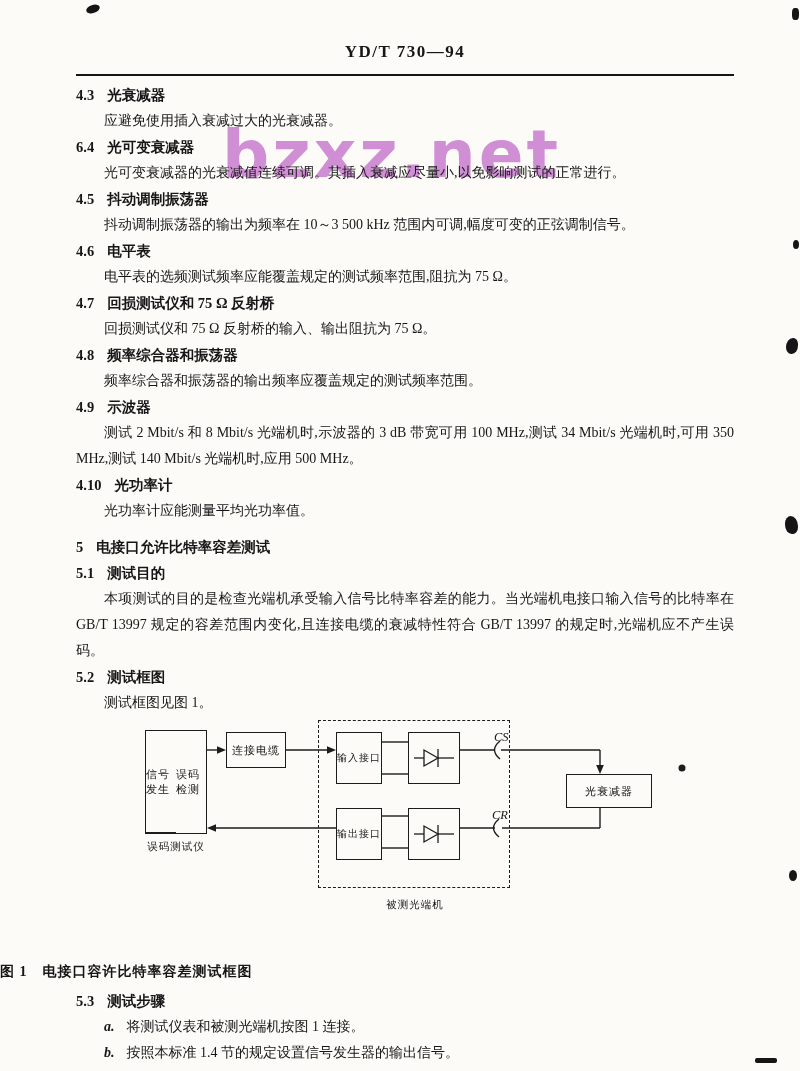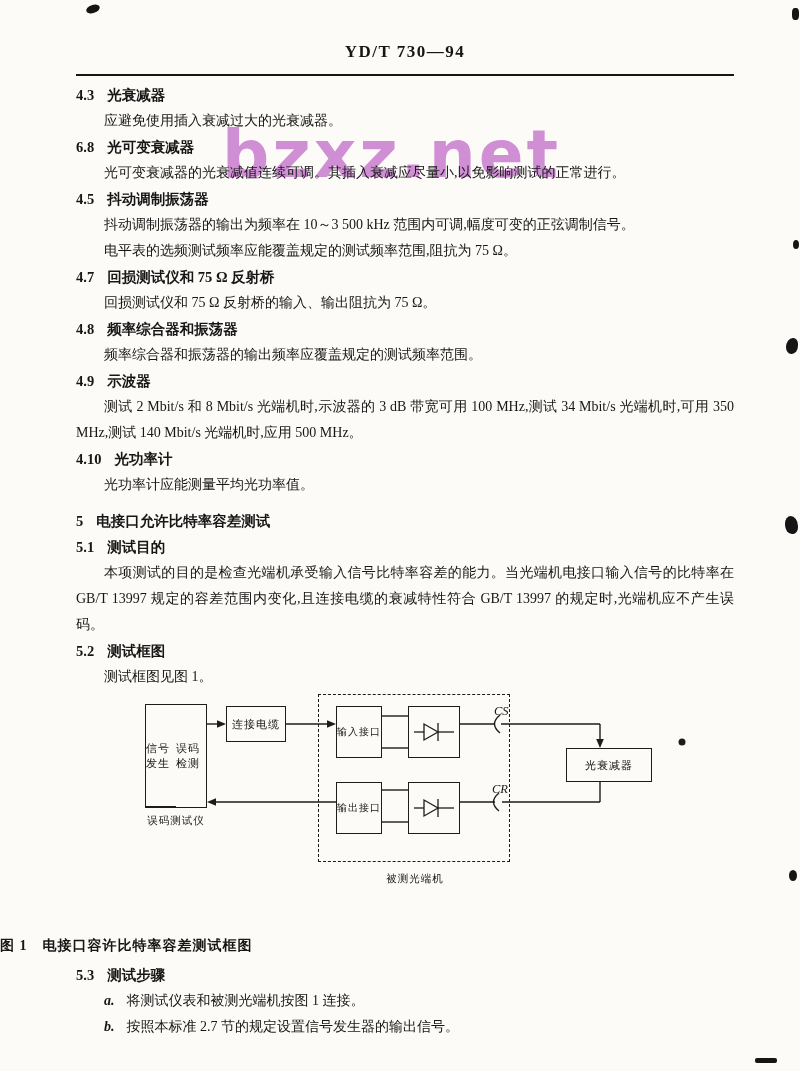--- a/index.html
+++ b/index.html
@@ -68,29 +68,32 @@
       <span>YD/T 730—94</span>
     </div>
     <div class="header-rule"></div>
 
     <div class="h">
       <span class="num">4.3</span><span class="ht">光衰减器</span>
     </div>
     <p class="body">应避免使用插入衰减过大的光衰减器。</p>
 
     <div class="h">
-      <span class="num">6.8</span><span class="ht">光可变衰减器</span>
+      <span class="num">6.4</span><span class="ht">光可变衰减器</span>
     </div>
     <p class="body">光可变衰减器的光衰减值连续可调。其插入衰减应尽量小,以免影响测试的正常进行。</p>
 
     <div class="h">
       <span class="num">4.5</span><span class="ht">抖动调制振荡器</span>
     </div>
     <p class="body">抖动调制振荡器的输出为频率在 10～3 500 kHz 范围内可调,幅度可变的正弦调制信号。</p>
 
+    <div class="h">
+      <span class="num">4.6</span><span class="ht">电平表</span>
+    </div>
     <p class="body">电平表的选频测试频率应能覆盖规定的测试频率范围,阻抗为 75 Ω。</p>
 
     <div class="h">
       <span class="num">4.7</span><span class="ht">回损测试仪和 75 Ω 反射桥</span>
     </div>
     <p class="body">回损测试仪和 75 Ω 反射桥的输入、输出阻抗为 75 Ω。</p>
 
     <div class="h">
       <span class="num">4.8</span><span class="ht">频率综合器和振荡器</span>
     </div>
@@ -202,21 +205,21 @@
   <div class="fig-caption">图 1　电接口容许比特率容差测试框图</div>
 
   <div class="content s53" style="padding-top:0;">
     <div class="h">
       <span class="num">5.3</span><span class="ht">测试步骤</span>
     </div>
     <div class="step">
       <span class="slabel">a.</span><span>将测试仪表和被测光端机按图 1 连接。</span>
     </div>
     <div class="step">
-      <span class="slabel">b.</span><span>按照本标准 2.7 节的规定设置信号发生器的输出信号。</span>
+      <span class="slabel">b.</span><span>按照本标准 1.4 节的规定设置信号发生器的输出信号。</span>
     </div>
   </div>
 
   <div class="artifact a1"></div>
   <div class="artifact a2"></div>
   <div class="artifact a3"></div>
   <div class="artifact a4"></div>
   <div class="artifact a5"></div>
   <div class="artifact a6"></div>
   <div class="artifact a7"></div>

